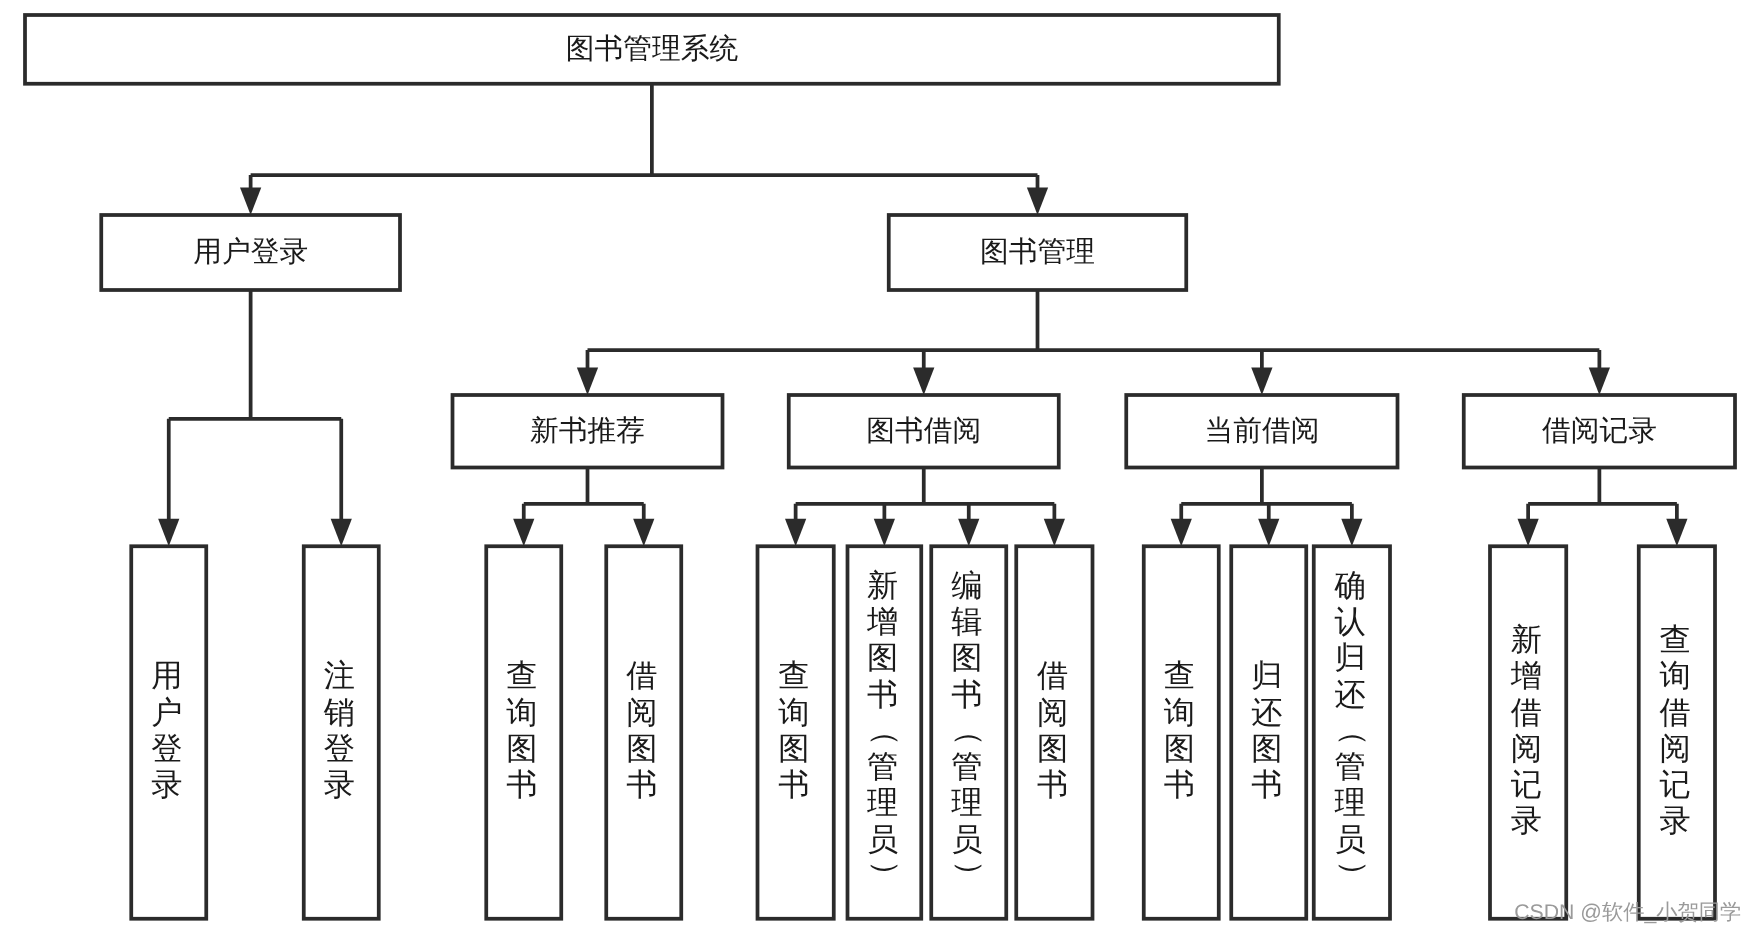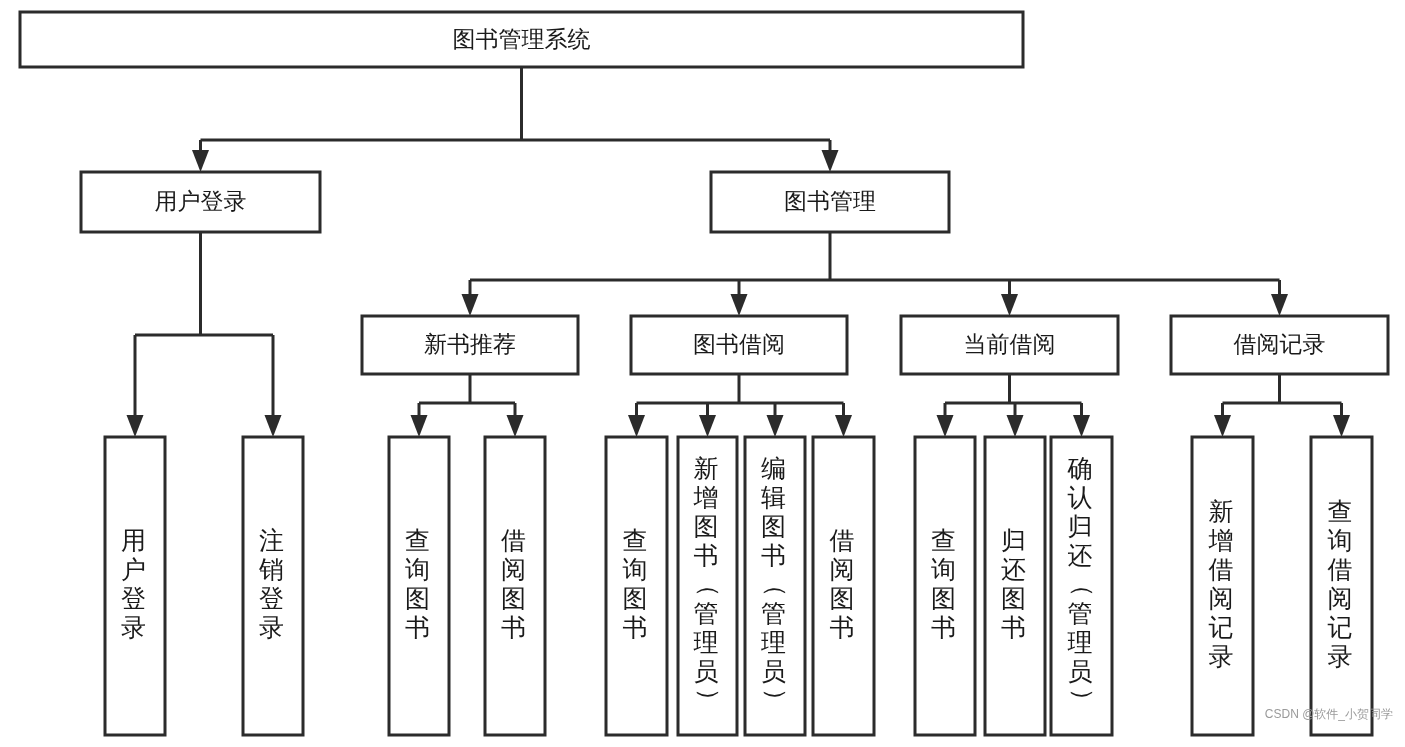--- a/index.html
+++ b/index.html
@@ -52,23 +52,23 @@
     fill: #1a1a1a;
     font-family: "Liberation Sans", "DejaVu Sans", sans-serif;
     font-size: 25px;
     text-anchor: middle;
     dominant-baseline: middle;
     letter-spacing: 3px;
   }
   .watermark-text {
     position: absolute;
     right: 12px;
-    bottom: 24px;
-    font-family: "Liberation Sans", "DejaVu Sans", sans-serif;
-    font-size: 12px;
+    bottom: 6px;
+    font-family: "Liberation Sans", "DejaVu Sans", sans-serif;
+    font-size: 17px;
     color: #9a9a9a;
     white-space: nowrap;
     user-select: none;
   }
 </style>
 </head>
 <body>
 
 <div id="diagram-root">
   <svg class="diagram-canvas" viewBox="0 0 1405 747">

